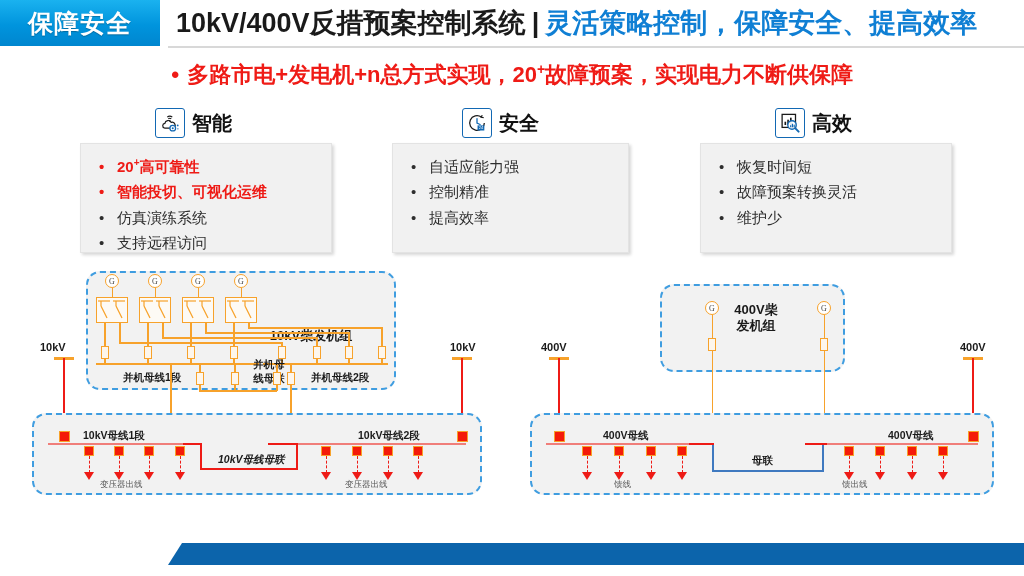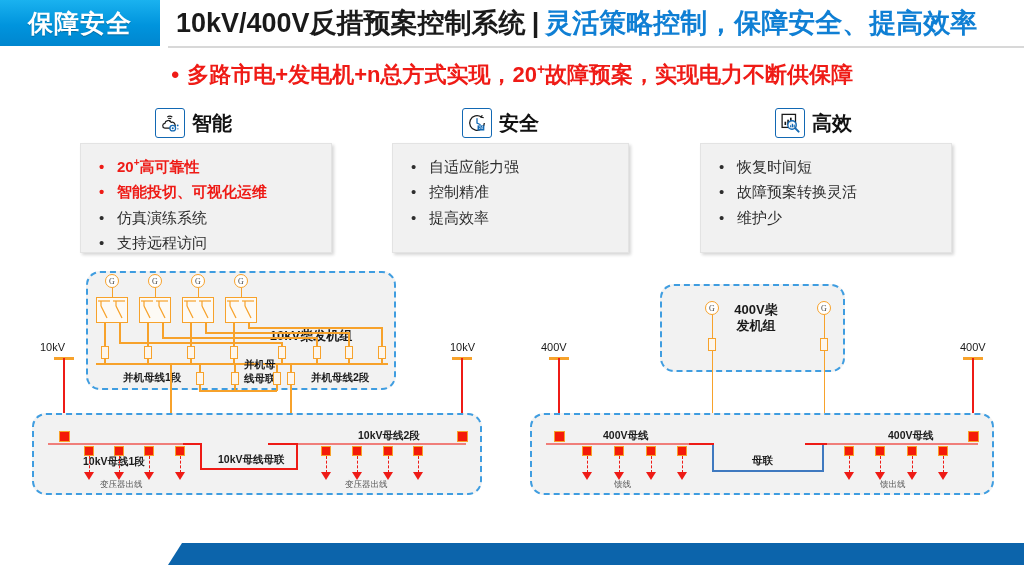--- a/index.html
+++ b/index.html
@@ -74,21 +74,21 @@
     text-align:center;line-height:1.25;white-space:nowrap;
   }
   .bus-label{
     position:absolute;font-size:10.5px;font-weight:bold;color:#1a1a1a;
     white-space:nowrap;
   }
   .sm-label{
     position:absolute;font-size:8.5px;color:#555555;white-space:nowrap;
   }
   .v-label{
-    position:absolute;font-size:11px;font-weight:normal;color:#1a1a1a;white-space:nowrap;
+    position:absolute;font-size:11px;font-weight:bold;color:#1a1a1a;white-space:nowrap;
   }
   .cap{
     position:absolute;font-size:16px;color:#1a1a1a;white-space:nowrap;text-align:center;
   }
   
   .ln{position:absolute;}
   .ln.o{background:#f7a22b;}
   .ln.r{background:#ee1b16;}
   .ln.rp{background:#f07e7a;}
   .ln.b{background:#3f79c0;}
@@ -337,21 +337,21 @@
   <div class="ln o" style="left:233px;top:91px;width:1.6px;height:5px;"></div>
   <div class="ln o" style="left:281px;top:91px;width:1.6px;height:5px;"></div>
   <div class="ln o" style="left:316px;top:91px;width:1.6px;height:5px;"></div>
   <div class="ln o" style="left:348px;top:91px;width:1.6px;height:5px;"></div>
   <div class="ln o" style="left:381px;top:91px;width:1.6px;height:5px;"></div>
 
   <div class="ln o" style="left:96px;top:95px;width:163px;height:2px;"></div>
   <div class="ln o" style="left:263px;top:95px;width:125px;height:2px;"></div>
   <div class="bus-label" style="left:123px;top:103px;">并机母线1段</div>
   <div class="bus-label" style="left:311px;top:103px;">并机母线2段</div>
-  <div class="bus-label" style="left:244px;top:90px;text-align:left;width:50px;line-height:1.3;"><span>并机母</span><br><span>线母联</span></div>
+  <div class="bus-label" style="left:244px;top:90px;text-align:center;width:50px;line-height:1.3;"><span>并机母</span><br><span>线母联</span></div>
 
   <div class="ln o" style="left:199px;top:97px;width:1.6px;height:7px;"></div>
   <div class="brk-o" style="left:195.8px;top:104px;"></div>
   <div class="ln o" style="left:199px;top:117px;width:1.6px;height:7px;"></div>
   <div class="ln o" style="left:199px;top:122px;width:78px;height:1.6px;"></div>
   <div class="ln o" style="left:234px;top:97px;width:1.6px;height:7px;"></div>
   <div class="brk-o" style="left:230.8px;top:104px;"></div>
   <div class="ln o" style="left:234px;top:117px;width:1.6px;height:6px;"></div>
   <div class="ln o" style="left:276px;top:97px;width:1.6px;height:7px;"></div>
   <div class="brk-o" style="left:272.8px;top:104px;"></div>
@@ -374,27 +374,27 @@
   <div class="v-label" style="left:450px;top:73px;">10kV</div>
   <div class="tick" style="left:452px;top:89px;width:20px;"></div>
   <div class="ln r" style="left:461px;top:90px;width:2px;height:62px;"></div>
 
   <div class="dashbox" style="left:32px;top:145px;width:450px;height:82px;"></div>
 
   <div class="ln rp" style="left:48px;top:175px;width:135px;height:2px;"></div>
   <div class="ln r" style="left:183px;top:175px;width:18px;height:2px;"></div>
   <div class="ln r" style="left:268px;top:175px;width:30px;height:2px;"></div>
   <div class="ln rp" style="left:298px;top:175px;width:168px;height:2px;"></div>
-  <div class="bus-label" style="left:83px;top:161px;margin-top:26px;">10kV母线1段</div>
+  <div class="bus-label" style="left:83px;top:161px;">10kV母线1段</div>
   <div class="bus-label" style="left:358px;top:161px;">10kV母线2段</div>
 
   <div class="ln r" style="left:200px;top:175px;width:2px;height:27px;"></div>
   <div class="ln r" style="left:200px;top:200px;width:98px;height:2px;"></div>
   <div class="ln r" style="left:296px;top:175px;width:2px;height:27px;"></div>
-  <div class="bus-label" style="left:218px;top:185px;">10kV母线母联</div>
+  <div class="bus-label" style="left:218px;top:185px;font-style:italic;">10kV母线母联</div>
 
   <div class="brk-r" style="left:58.5px;top:163px;width:11px;height:11px;"></div>
   <div class="brk-r" style="left:456.5px;top:163px;width:11px;height:11px;"></div>
 
   <div class="brk-r" style="left:83.5px;top:178px;width:10px;height:10px;"></div>
   <div class="ddash" style="left:88.5px;top:188px;height:17px;"></div>
   <div class="arw" style="left:83.5px;top:204px;"></div>
   <div class="brk-r" style="left:113.5px;top:178px;width:10px;height:10px;"></div>
   <div class="ddash" style="left:118.5px;top:188px;height:17px;"></div>
   <div class="arw" style="left:113.5px;top:204px;"></div>
@@ -482,19 +482,19 @@
   <div class="arw" style="left:843.5px;top:204px;"></div>
   <div class="brk-r" style="left:874.5px;top:178px;width:10px;height:10px;"></div>
   <div class="ddash" style="left:879.5px;top:188px;height:17px;"></div>
   <div class="arw" style="left:874.5px;top:204px;"></div>
   <div class="brk-r" style="left:906.5px;top:178px;width:10px;height:10px;"></div>
   <div class="ddash" style="left:911.5px;top:188px;height:17px;"></div>
   <div class="arw" style="left:906.5px;top:204px;"></div>
   <div class="brk-r" style="left:937.5px;top:178px;width:10px;height:10px;"></div>
   <div class="ddash" style="left:942.5px;top:188px;height:17px;"></div>
   <div class="arw" style="left:937.5px;top:204px;"></div>
-  <div class="sm-label" style="left:880px;top:211px;">馈出线</div>
+  <div class="sm-label" style="left:842px;top:211px;">馈出线</div>
 
 </div>
 
 <div id="footer">
   <div id="footer-bar"></div>
 </div>
 
 </body></html>

